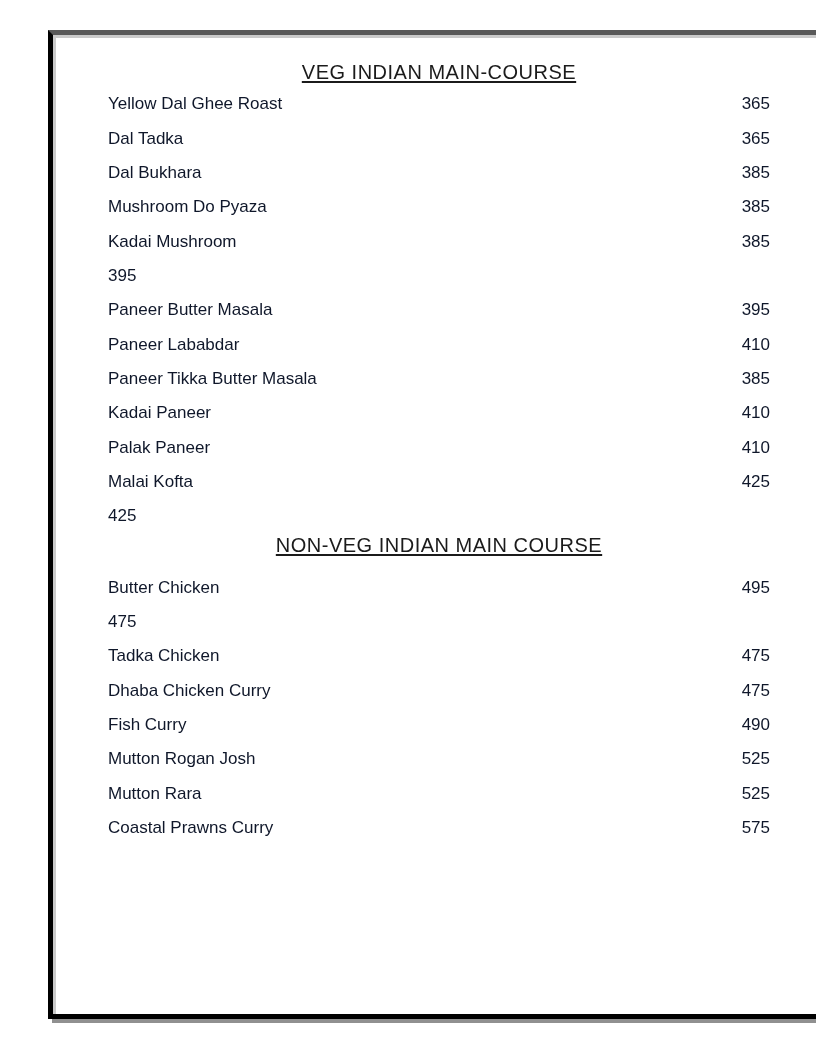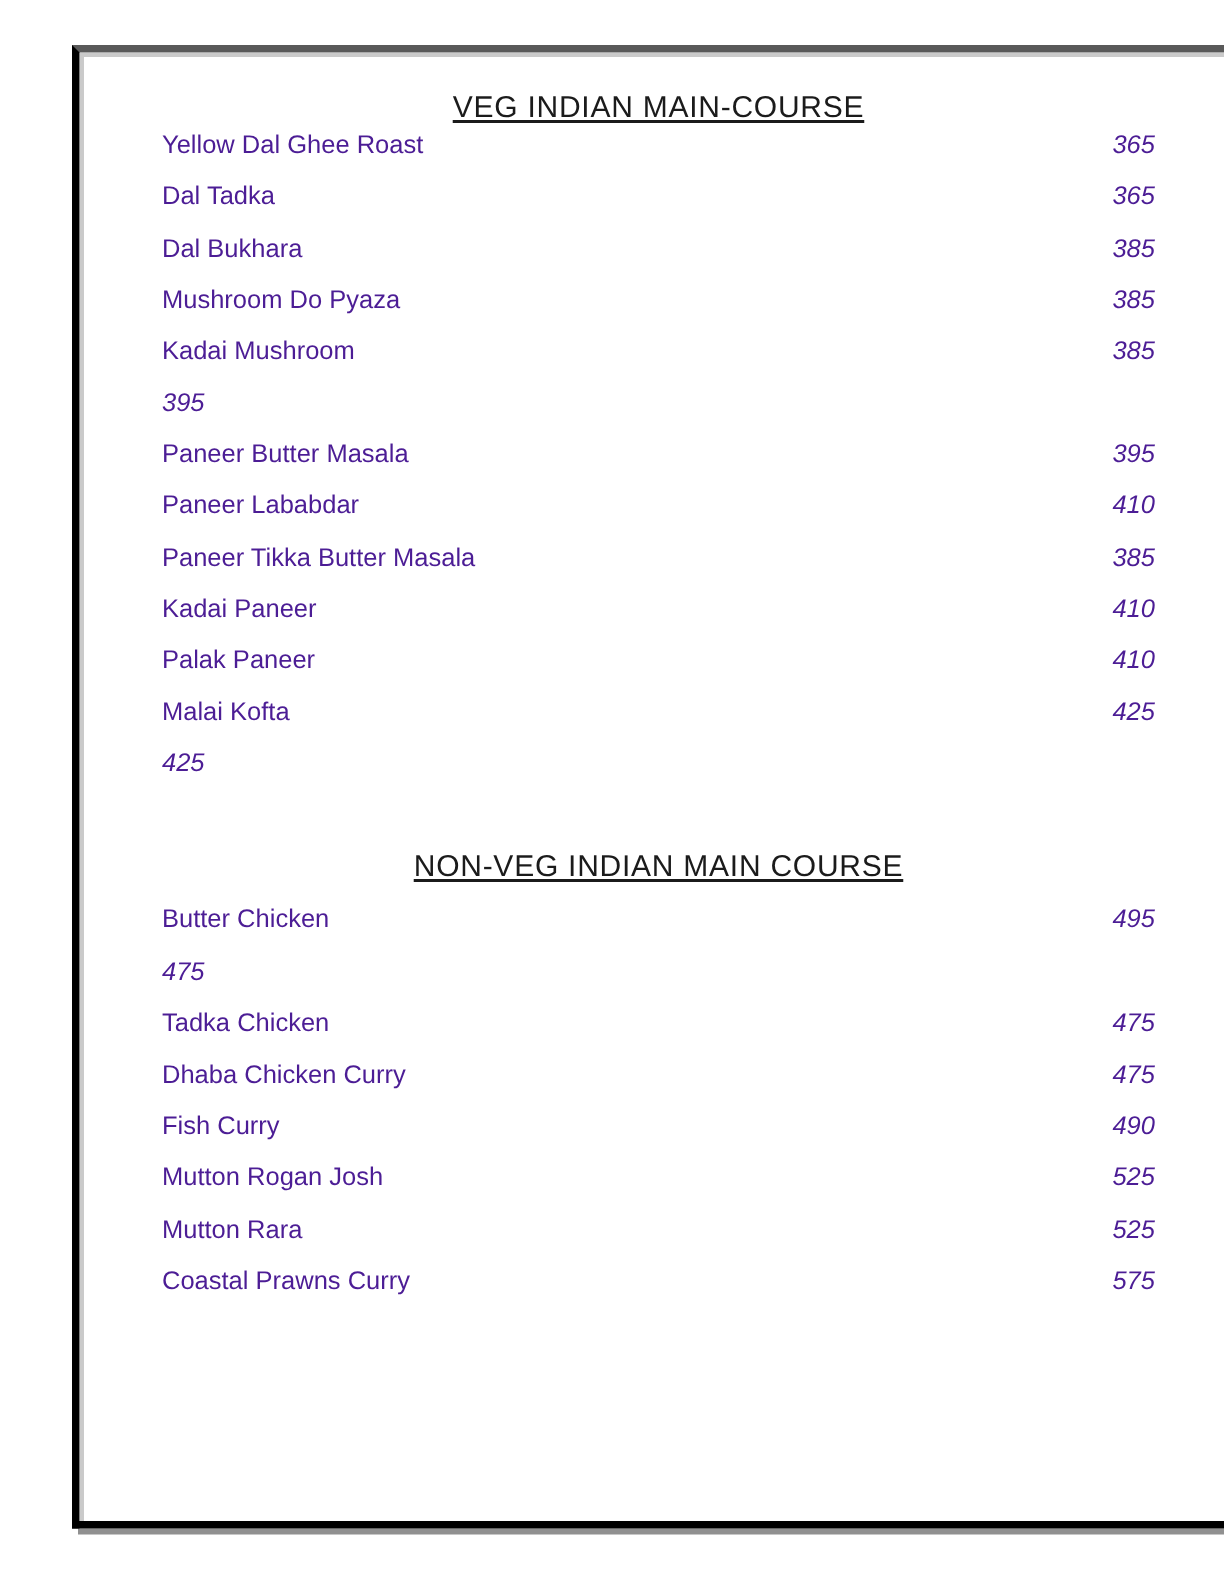--- a/index.html
+++ b/index.html
@@ -28,32 +28,32 @@
     font-size: 20px;
     line-height: 24px;
     font-weight: normal;
     letter-spacing: 0.5px;
     color: #1b1b1b;
     text-align: center;
     text-decoration: underline;
     text-underline-offset: 2px;
     margin-bottom: 3px;
   }
-  .section-nonveg { margin-top: 33px; }
+  .section-nonveg { }
   .section-nonveg .section-title { margin-bottom: 13px; }
   .menu-row {
     display: flex;
     justify-content: space-between;
-    align-items: flex-start;
+    align-items: center;
     height: 34.35px;
     font-size: 17px;
-    color: #4c1d95;
+    color: #0f172a;
   }
   .item-name { white-space: nowrap; }
-  .item-price { white-space: nowrap; text-align: right; font-style: italic; }
+  .item-price { white-space: nowrap; text-align: right; }
 </style>
 </head>
 <body>
 
 <div class="page">
   <div class="frame">
     <div class="content">
 
       <section class="section section-veg">
         <h1 class="section-title">VEG INDIAN MAIN-COURSE</h1>

